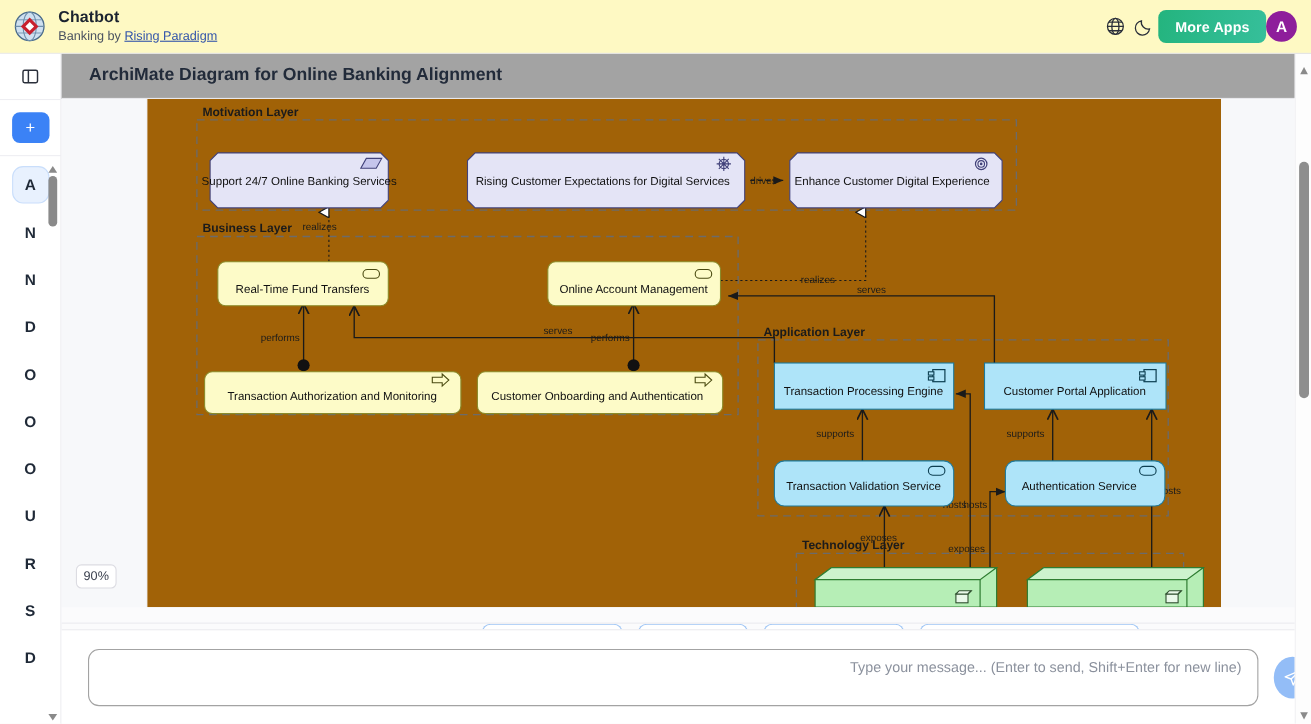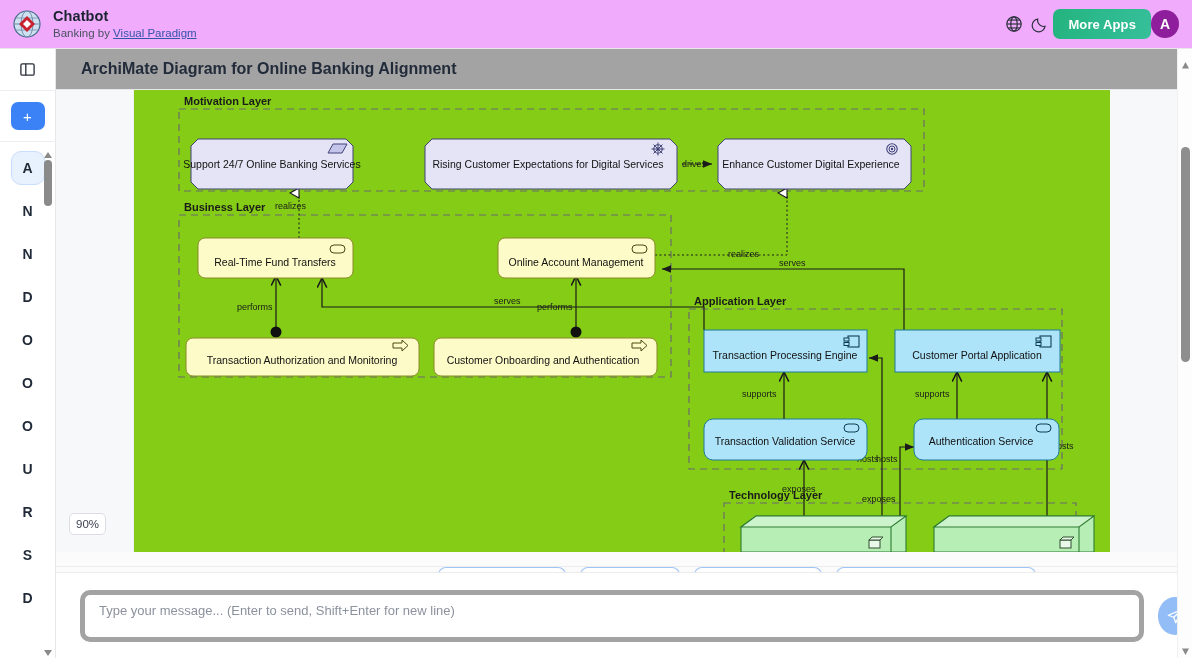--- a/index.html
+++ b/index.html
@@ -7,21 +7,21 @@
     width: 1192px; height: 658px;
     font-family: "Liberation Sans", sans-serif;
     background: #ffffff;
     overflow: hidden;
   }
   body { position: relative; }
 
   
   #topbar {
     position: absolute; top: 0; left: 0; width: 1192px; height: 49px;
-    background: #f0abfc; border-bottom: 1px solid #e8e8ec;
+    background: #fef9c3; border-bottom: 1px solid #e8e8ec;
     display: flex; align-items: center;
   }
   #brand { display: flex; align-items: center; margin-left: 12px; }
   #logo { width: 30px; height: 30px; position: relative; flex: none; }
   #brand-text { margin-left: 11px; line-height: 1.05; }
   #app-title { font-size: 14.5px; font-weight: bold; color: #1b2330; letter-spacing: .1px; }
   #powered { font-size: 11.5px; color: #4a5260; margin-top: 2px; }
   #powered a { color: #3355aa; text-decoration: underline; }
   #top-actions { margin-left: auto; display: flex; align-items: center; margin-right: 13px; }
   .top-icon-btn {
@@ -87,21 +87,21 @@
   }
   #doc-title { font-size: 16px; font-weight: bold; color: #222b3a; margin-left: 25px; }
 
   
   #content {
     position: absolute; top: 90px; left: 56px; width: 1136px; height: 568px;
     background: #fbfbfc;
   }
   #canvas-card {
     position: absolute; left: 78px; top: 0px; width: 976px; height: 462px;
-    background: #84cc16; overflow: hidden;
+    background: #a16207; overflow: hidden;
   }
   #canvas-left-strip {
     position: absolute; left: 0; top: 0; width: 78px; height: 462px;
     background: #f7f8fa; border-right: 1px solid #f0f0f3;
   }
   #canvas-right-strip {
     position: absolute; left: 1054px; top: 0; width: 82px; height: 462px;
     background: #f7f8fa;
   }
   #canvas-bottom-strip {
@@ -131,23 +131,23 @@
   }
 
   
   #composer {
     position: absolute; left: 56px; top: 572px; width: 1136px; height: 86px;
     background: #fff; border-top: 1px solid #ececef;
     display: flex; align-items: center;
   }
   #composer-input {
     margin-left: 24px; width: 1174px; height: 52px;
-    border: 5px solid #a3a3a3; border-radius: 10px; background: #fff;
+    border: 1px solid #a3a3a3; border-radius: 10px; background: #fff;
     padding: 8px 14px; font-size: 13px; color: #2a2f3a; resize: none;
-    font-family: "Liberation Sans", sans-serif; outline: none;
+    font-family: "Liberation Sans", sans-serif; outline: none; text-align: right;
   }
   #composer-input::placeholder { color: #8b919d; }
   #send-btn {
     margin-left: 14px; width: 38px; height: 38px; border-radius: 50%;
     background: #93bdf7; border: none; cursor: pointer;
     display: flex; align-items: center; justify-content: center; color: #fff;
   }
 
   
   #page-sb {
@@ -173,21 +173,21 @@
         <ellipse cx="15" cy="15" rx="6" ry="13" fill="none" stroke="#6f90ad" stroke-width="1"></ellipse>
         <line x1="2" y1="15" x2="28" y2="15" stroke="#6f90ad" stroke-width="1"></line>
         <line x1="4" y1="9" x2="26" y2="9" stroke="#6f90ad" stroke-width=".8"></line>
         <line x1="4" y1="21" x2="26" y2="21" stroke="#6f90ad" stroke-width=".8"></line>
         <path d="M15 7 L23 15 L15 23 L7 15 Z" fill="#c8202e"></path>
         <path d="M15 11 L19 15 L15 19 L11 15 Z" fill="#ffffff"></path>
       </svg>
     </div>
     <div id="brand-text">
       <div id="app-title">Chatbot</div>
-      <div id="powered"><span>Banking by </span><a href="#">Visual Paradigm</a></div>
+      <div id="powered"><span>Banking by </span><a href="#">Rising Paradigm</a></div>
     </div>
   </div>
 
   <div id="top-actions">
     <button class="top-icon-btn" title="Language">
       <svg width="18" height="18" viewBox="0 0 20 20" fill="none" stroke="currentColor" stroke-width="1.3">
         <circle cx="10" cy="10" r="8"></circle>
         <ellipse cx="10" cy="10" rx="3.6" ry="8"></ellipse>
         <line x1="2" y1="10" x2="18" y2="10"></line>
         <line x1="3.4" y1="5.6" x2="16.6" y2="5.6"></line>

